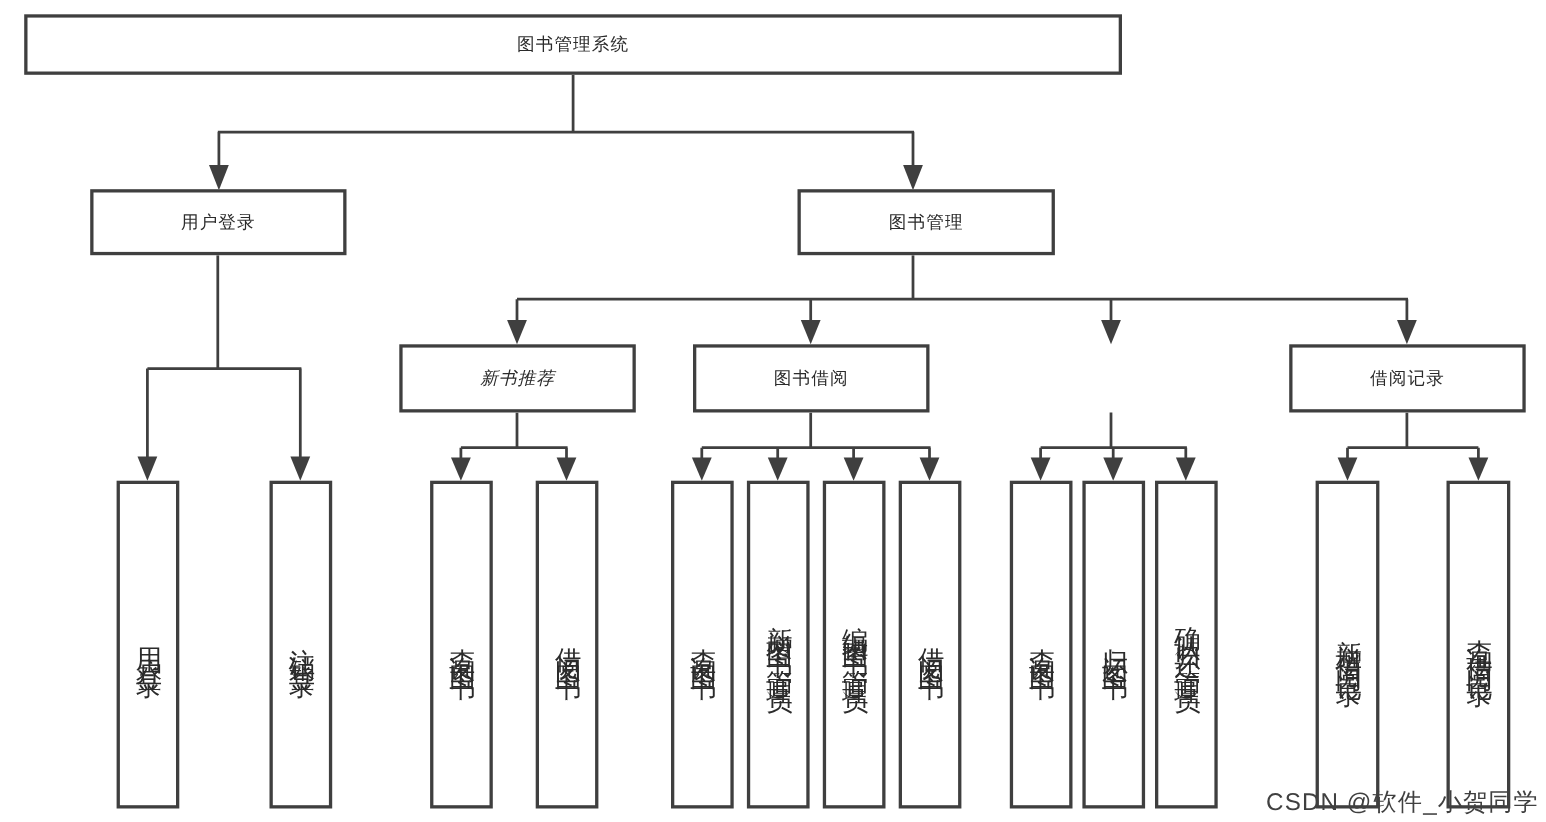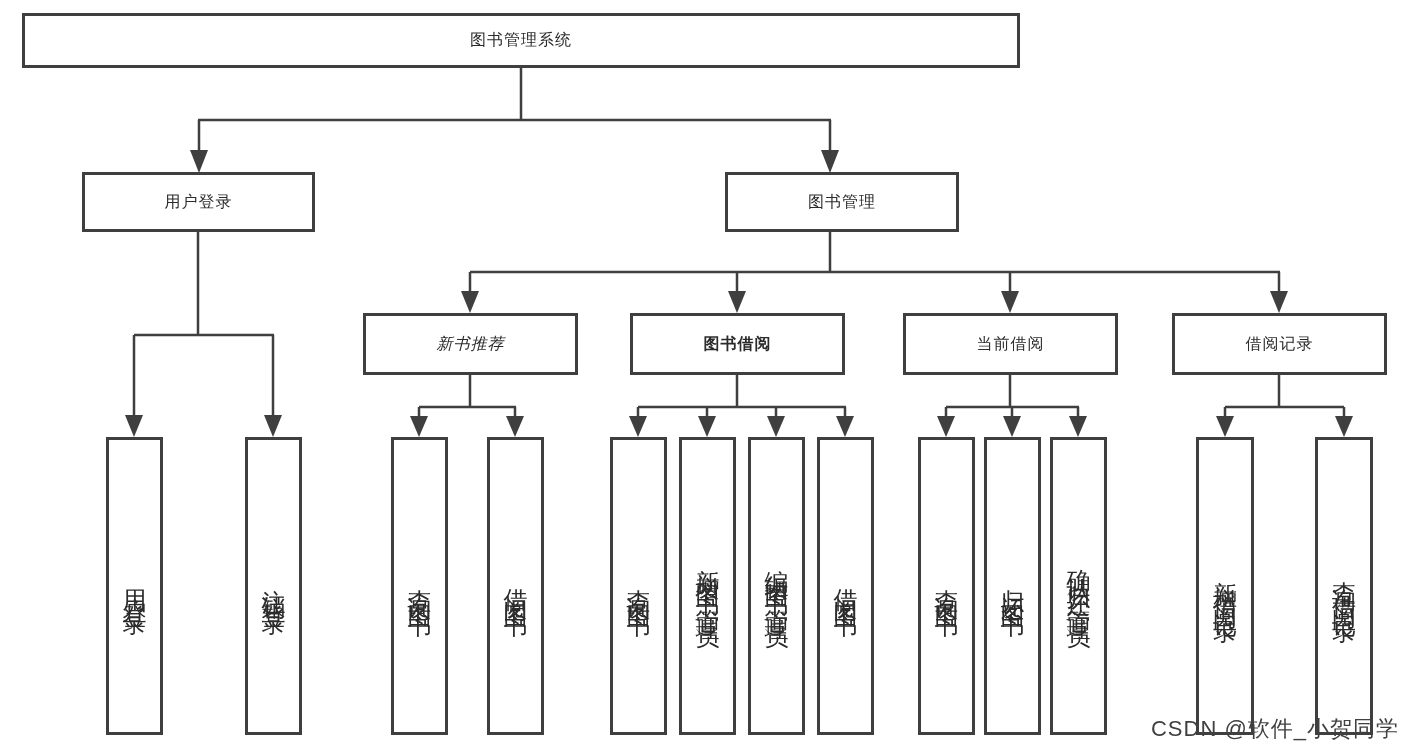--- a/index.html
+++ b/index.html
@@ -112,25 +112,22 @@
   <div class="node hbox" style="left:82px; top:172px; width:233px; height:60px;">
     <span>用户登录</span>
   </div>
   <div class="node hbox" style="left:713px; top:172px; width:234px; height:60px;margin-left:12px;">
     <span>图书管理</span>
   </div>
 
   <div class="node hbox" style="left:363px; top:313px; width:215px; height:62px;font-style:italic;">
     <span>新书推荐</span>
   </div>
-  <div class="node hbox" style="left:630px; top:313px; width:215px; height:62px;font-weight:bold;">
+  <div class="node hbox" style="left:630px; top:313px; width:215px; height:62px;">
     <span>图书借阅</span>
-  </div>
-  <div class="node hbox" style="left:903px; top:313px; width:215px; height:62px;">
-    <span>当前借阅</span>
   </div>
   <div class="node hbox" style="left:1172px; top:313px; width:215px; height:62px;">
     <span>借阅记录</span>
   </div>
 
   <div class="node vbox" style="left:106px; top:437px; width:57px; height:298px;">
     <span class="vtext">用户登录</span>
   </div>
   <div class="node vbox" style="left:245px; top:437px; width:57px; height:298px;">
     <span class="vtext">注销登录</span>

